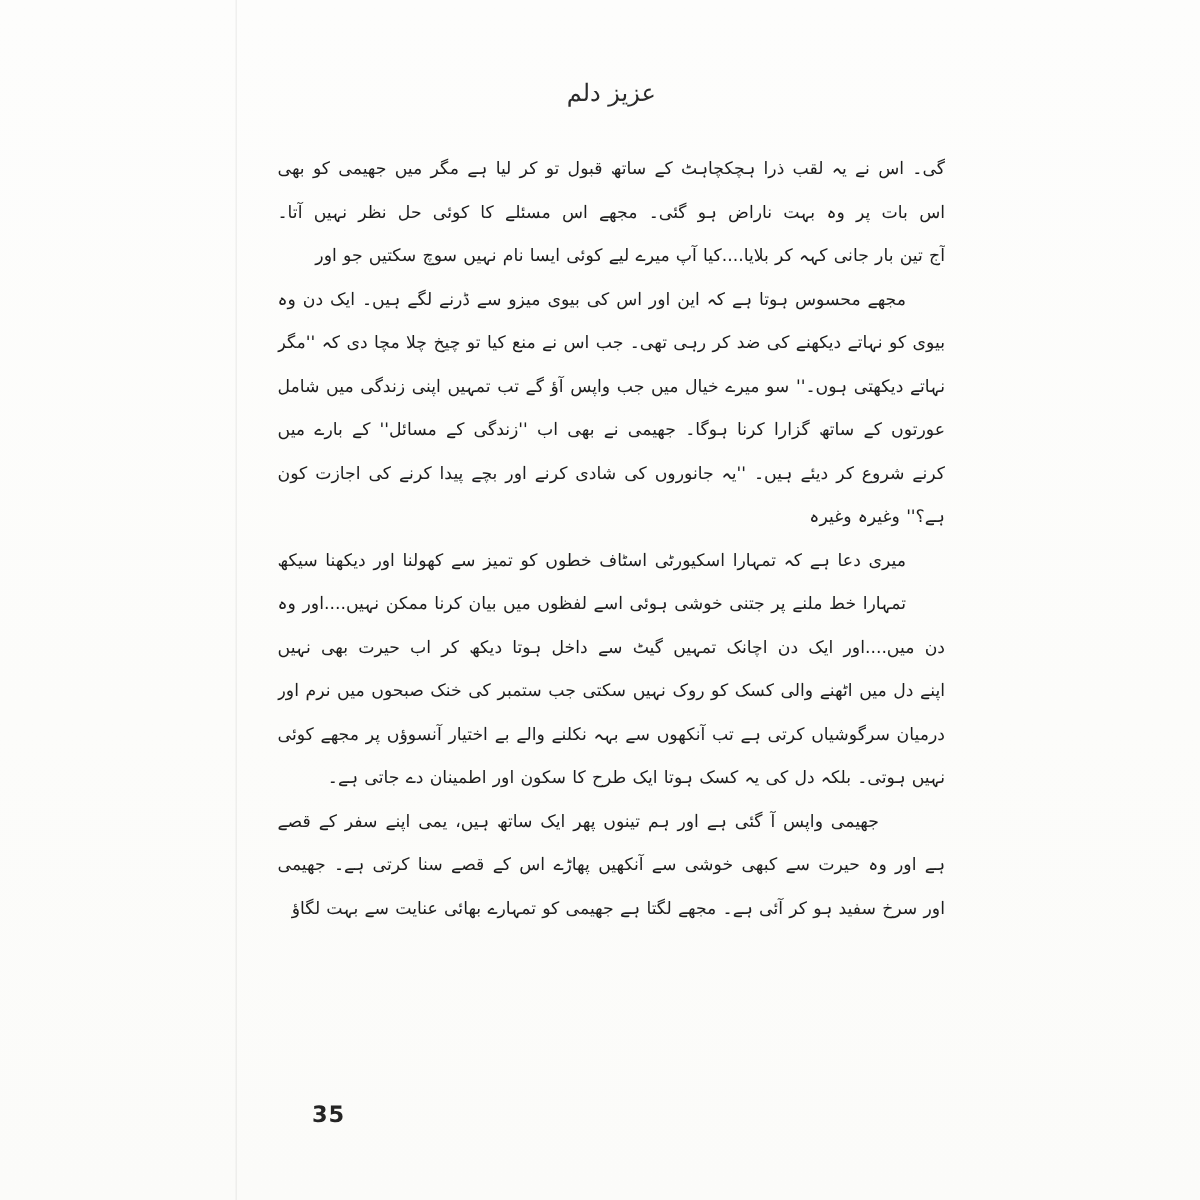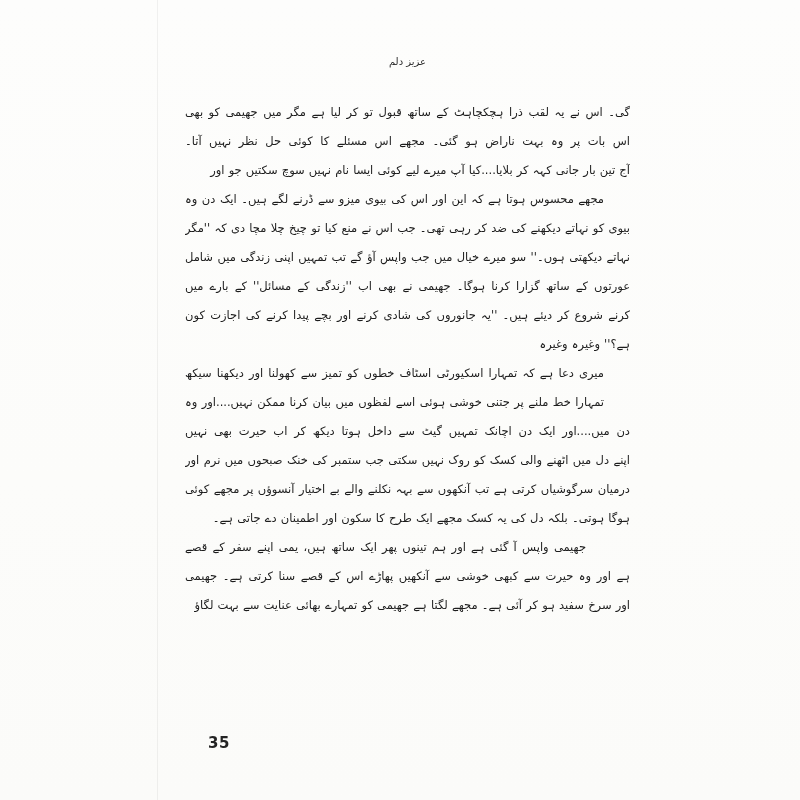--- a/index.html
+++ b/index.html
@@ -28,21 +28,21 @@
   }
   .content {
     position: absolute;
     left: 185px;
     top: 52px;
     width: 445px;
     direction: rtl;
   }
   .running-header {
     text-align: center;
-    font-size: 10px;
+    font-size: 16px;
     line-height: 20px;
     height: 20px;
     color: #2b2b2b;
     margin-bottom: 26px;
   }
   .line {
     font-size: 11.5px;
     line-height: 29px;
     height: 29px;
     overflow: hidden;
@@ -94,21 +94,21 @@
         <div class="line l-full">بیوی کو نہاتے دیکھنے کی ضد کر رہی تھی۔ جب اس نے منع کیا تو چیخ چلا مچا دی کہ ''مگر میں تو ہمیشہ اِی کو</div>
         <div class="line l-full">نہاتے دیکھتی ہوں۔'' سو میرے خیال میں جب واپس آؤ گے تب تمہیں اپنی زندگی میں شامل ان دو نئی</div>
         <div class="line l-full">عورتوں کے ساتھ گزارا کرنا ہوگا۔ جھیمی نے بھی اب ''زندگی کے مسائل'' کے بارے میں سوالات</div>
         <div class="line l-full">کرنے شروع کر دیئے ہیں۔ ''یہ جانوروں کی شادی کرنے اور بچے پیدا کرنے کی اجازت کون دیتا</div>
         <div class="line l-end">ہے؟'' وغیرہ وغیرہ</div>
         <div class="line l-first">میری دعا ہے کہ تمہارا اسکیورٹی اسٹاف خطوں کو تمیز سے کھولنا اور دیکھنا سیکھ لے۔ پچھلے خط پر</div>
         <div class="line l-first">تمہارا خط ملنے پر جتنی خوشی ہوئی اسے لفظوں میں بیان کرنا ممکن نہیں....اور وہ بھی صرف تین</div>
         <div class="line l-full">دن میں....اور ایک دن اچانک تمہیں گیٹ سے داخل ہوتا دیکھ کر اب حیرت بھی نہیں ہوگی..... میں</div>
         <div class="line l-full">اپنے دل میں اٹھنے والی کسک کو روک نہیں سکتی جب ستمبر کی خنک صبحوں میں نرم اور خشک ہوا، درختوں کے</div>
         <div class="line l-full">درمیان سرگوشیاں کرتی ہے تب آنکھوں سے بہہ نکلنے والے بے اختیار آنسوؤں پر مجھے کوئی شرم محسوس</div>
-        <div class="line l-end">ہوگا ہوتی۔ بلکہ دل کی یہ کسک مجھے ایک طرح کا سکون اور اطمینان دے جاتی ہے۔</div>
+        <div class="line l-end">نہیں ہوتی۔ بلکہ دل کی یہ کسک ہوتا ایک طرح کا سکون اور اطمینان دے جاتی ہے۔</div>
         <div class="line l-first-lg">جھیمی واپس آ گئی ہے اور ہم تینوں پھر ایک ساتھ ہیں، یمی اپنے سفر کے قصے میزو کو سناتی</div>
         <div class="line l-full">ہے اور وہ حیرت سے کبھی خوشی سے آنکھیں پھاڑے اس کے قصے سنا کرتی ہے۔ جھیمی پہلے سے موٹی</div>
         <div class="line l-end">اور سرخ سفید ہو کر آئی ہے۔ مجھے لگتا ہے جھیمی کو تمہارے بھائی عنایت سے بہت لگاؤ پیدا ہو گیا ہے۔</div>
       </div>
   </div>
 
   <div class="page-number">35</div>
 </div>
 
 </body></html>

